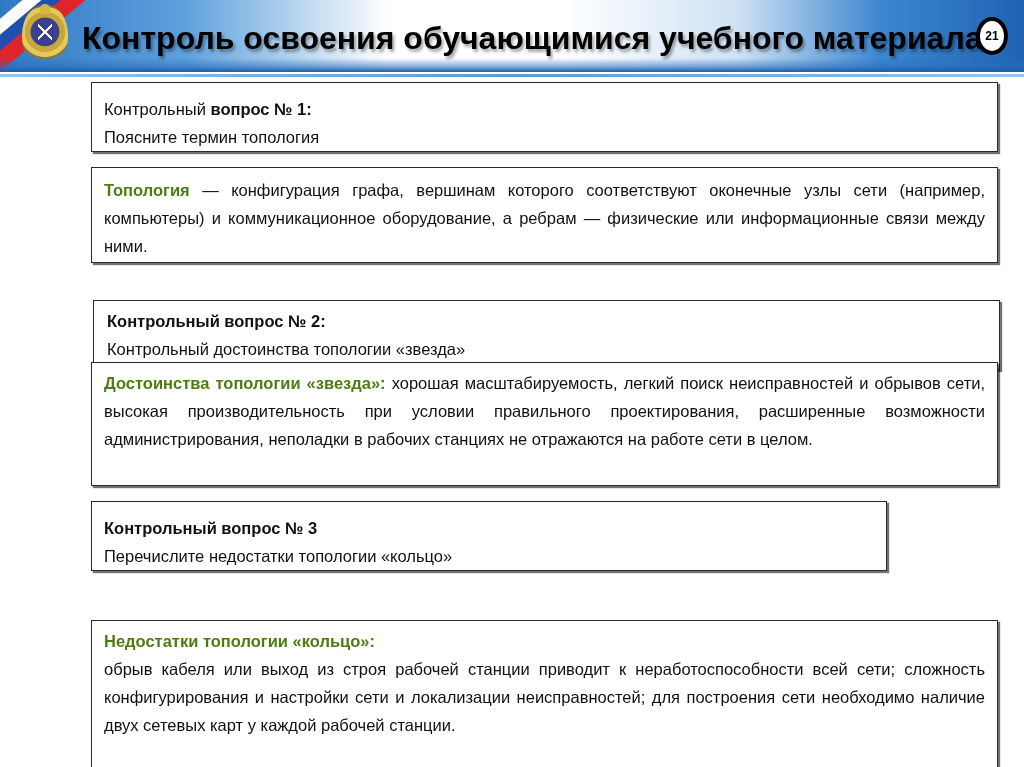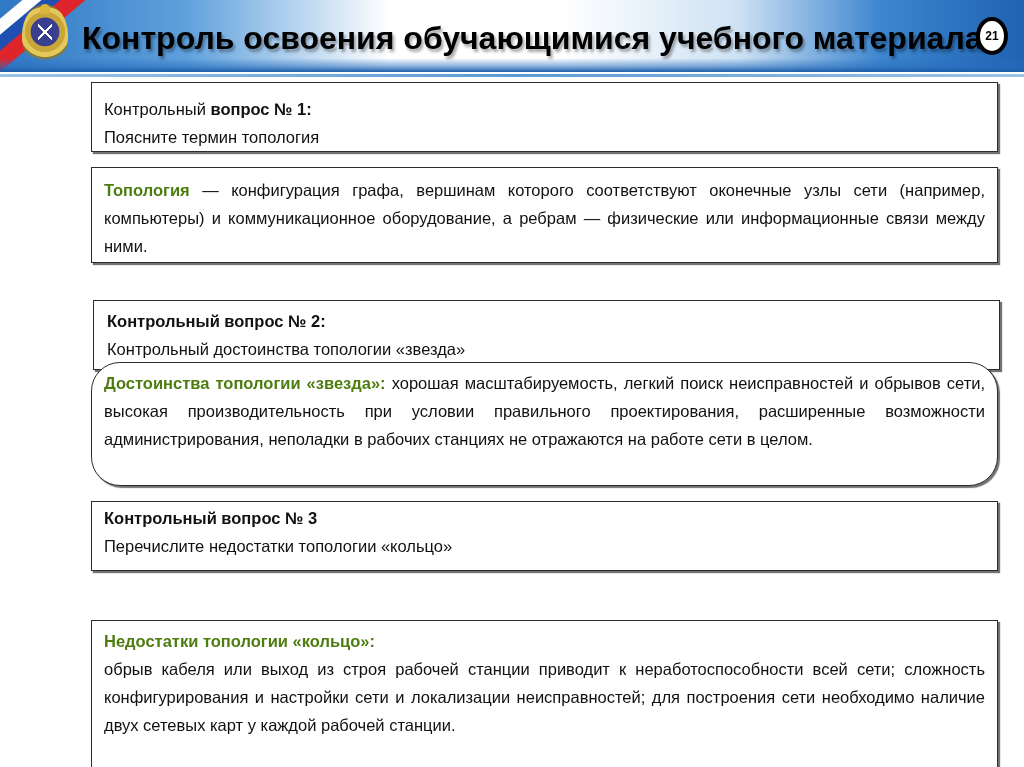--- a/index.html
+++ b/index.html
@@ -88,25 +88,25 @@
 
 <div class="box" style="left:91px; top:167px; width:907px; height:96px; padding-top:8px;">
   <div class="justify"><span class="red">Топология</span><span> — конфигурация графа, вершинам которого соответствуют оконечные узлы сети (например, компьютеры) и коммуникационное оборудование, а ребрам — физические или информационные связи между ними.</span></div>
 </div>
 
 <div class="box" style="left:93px; top:264px; width:907px; height:70px; padding-left:13px;margin-top:36px;">
   <span class="line bold">Контрольный вопрос № 2:</span>
   <span class="line">Контрольный достоинства топологии «звезда»</span>
 </div>
 
-<div class="box" style="left:91px; top:362px; width:907px; height:124px; padding-top:6px;border-radius:29px;">
+<div class="box" style="left:91px; top:362px; width:907px; height:124px; padding-top:6px;">
   <div class="justify"><span class="red">Достоинства топологии «звезда»:</span><span> хорошая масштабируемость, легкий поиск неисправностей и обрывов сети, высокая производительность при условии правильного проектирования, расширенные возможности администрирования, неполадки в рабочих станциях не отражаются на работе сети в целом.</span></div>
 </div>
 
-<div class="box" style="left:91px; top:501px; width:907px; height:70px; padding-top:2px;">
+<div class="box" style="left:91px; top:501px; width:796px; height:70px; padding-top:12px;">
   <span class="line bold">Контрольный вопрос № 3</span>
   <span class="line">Перечислите недостатки топологии «кольцо»</span>
 </div>
 
 <div class="box" style="left:91px; top:585px; width:907px; height:152px; padding-top:6px;margin-top:35px;">
   <span class="line red">Недостатки топологии «кольцо»:</span>
   <div class="justify">обрыв кабеля или выход из строя рабочей станции приводит к неработоспособности всей сети; сложность конфигурирования и настройки сети и локализации неисправностей; для построения сети необходимо наличие двух сетевых карт у каждой рабочей станции.</div>
 </div>
 
 </body></html>

